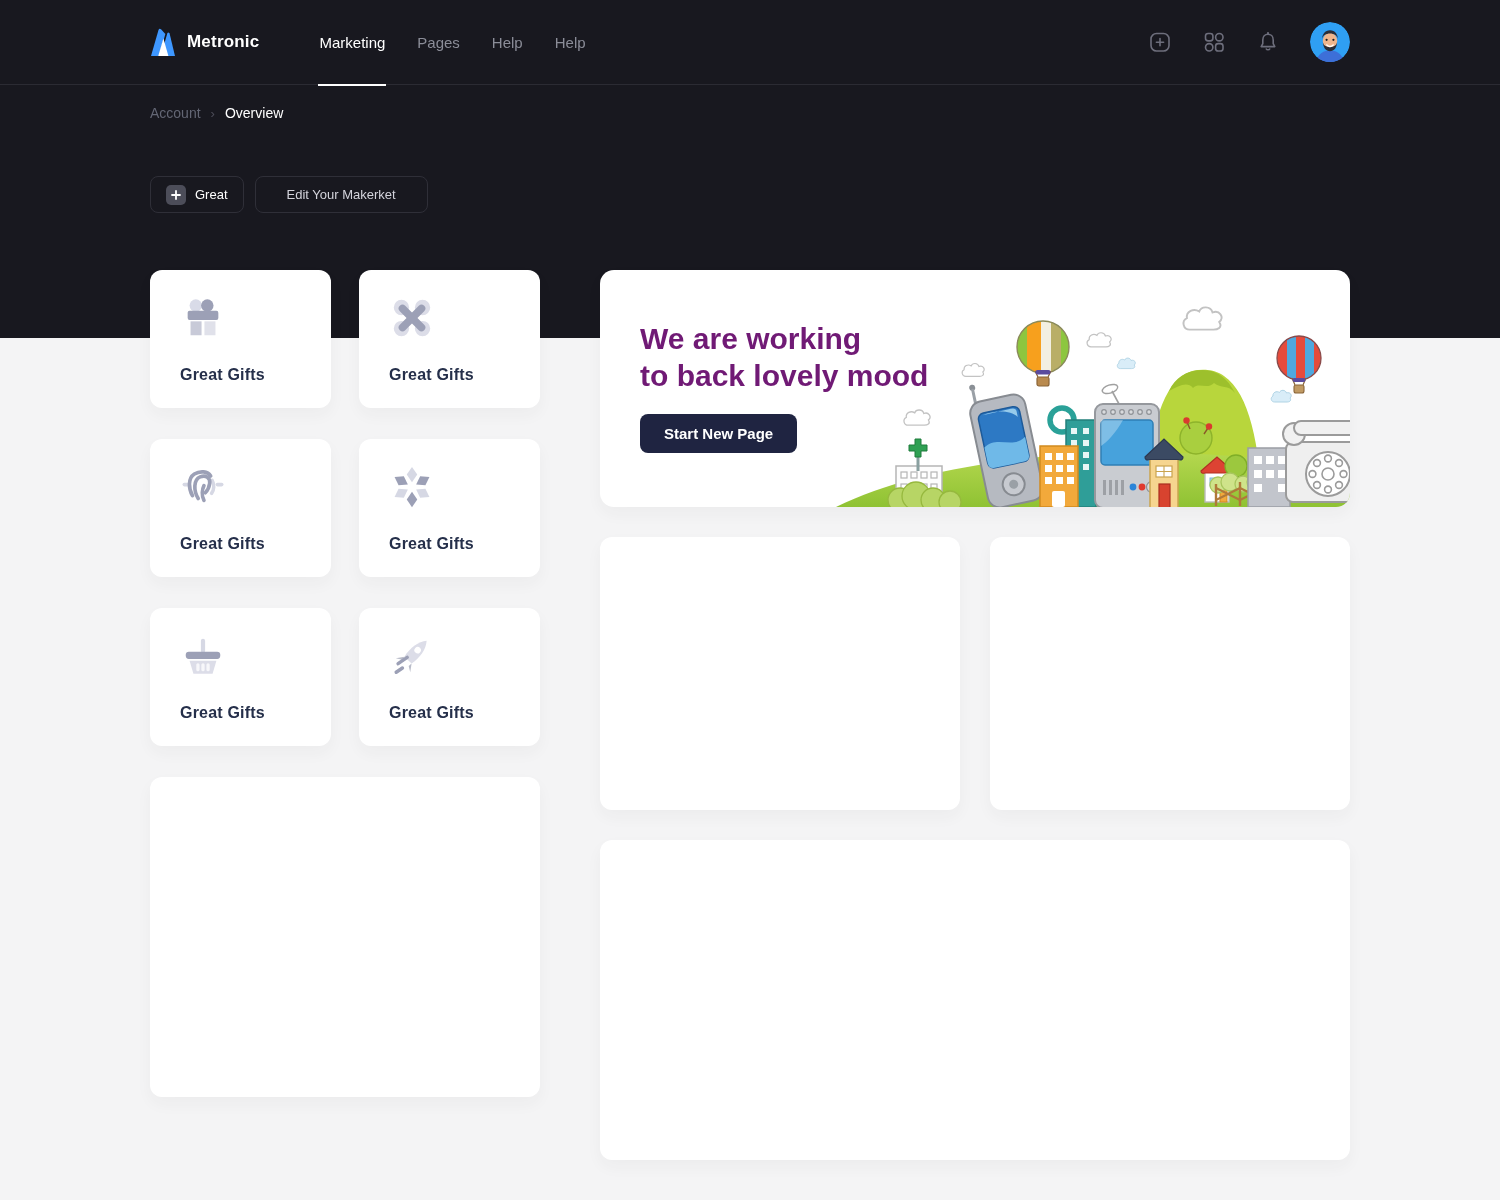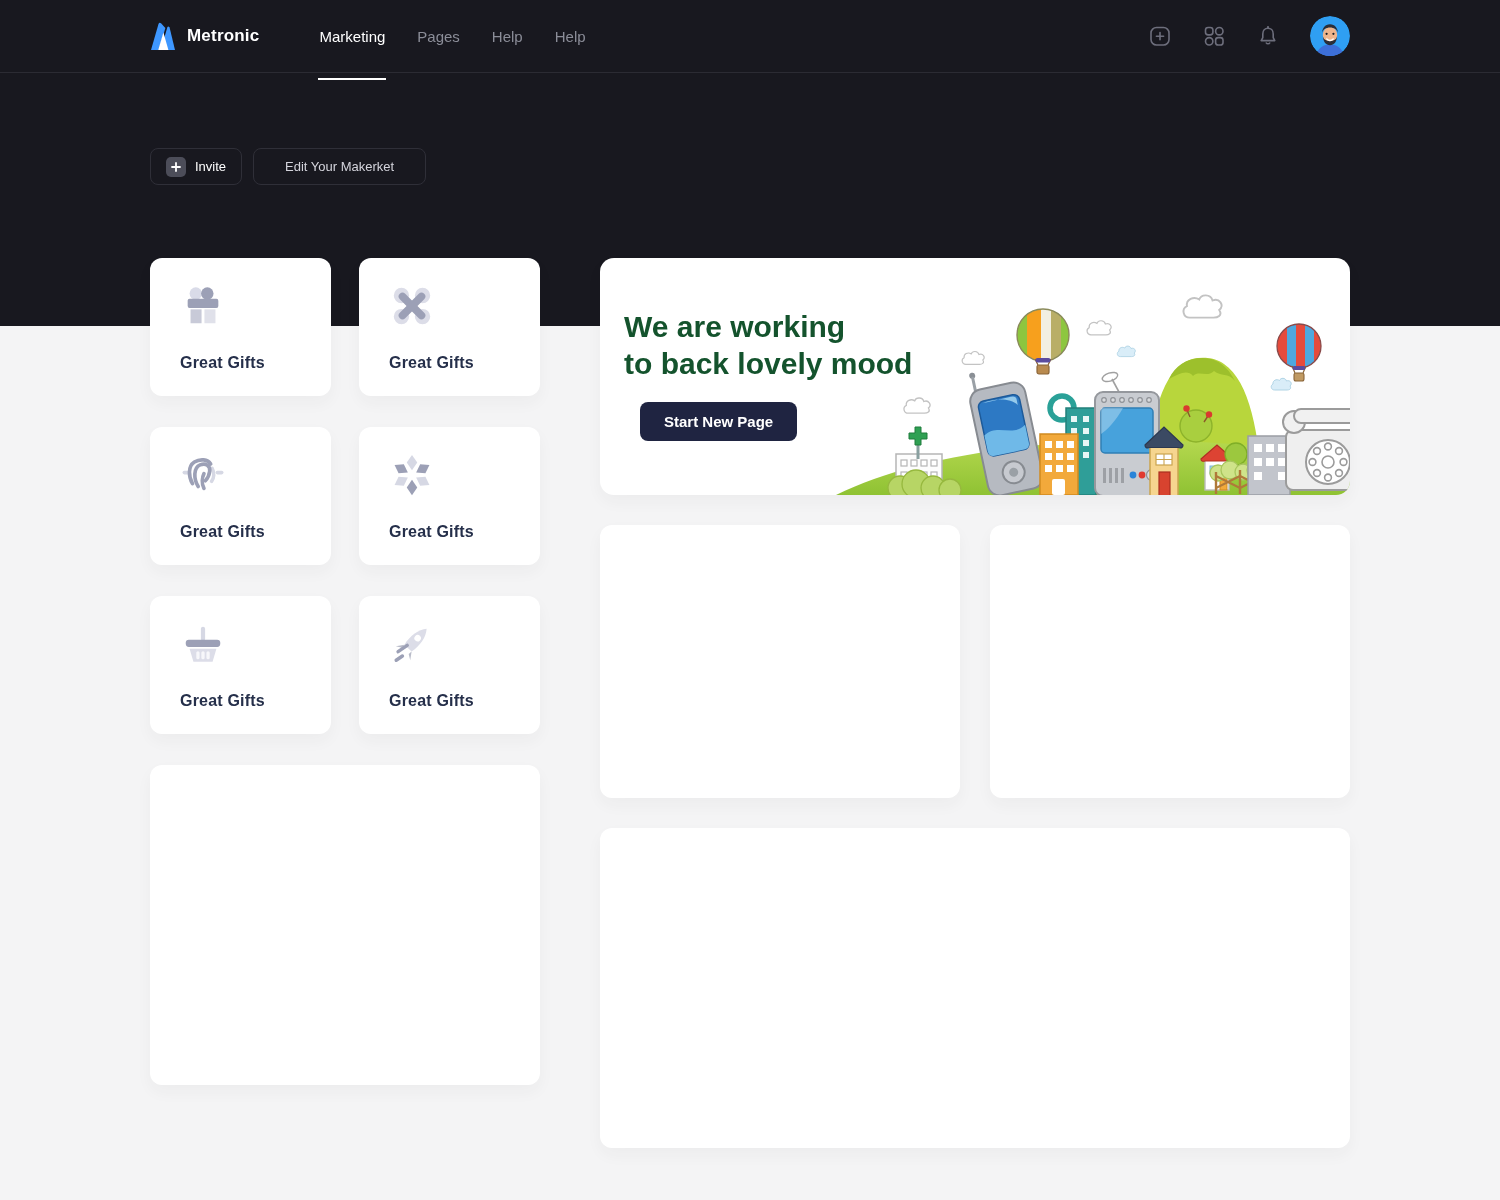--- a/index.html
+++ b/index.html
@@ -4,21 +4,21 @@
 <style>
   * { margin:0; padding:0; box-sizing:border-box; }
   html,body { width:1500px; height:1200px; }
   body {
     background:#f4f4f5;
     font-family:"Liberation Sans", sans-serif;
     overflow:hidden;
   }
   
   .topbar {
-    height:73px; background:#18181f;
+    height:85px; background:#18181f;
     display:flex; align-items:center;
     padding:0 150px; border-bottom:1px solid #2b2b33;
     position:relative; z-index:5;
   }
   .logo { display:flex; align-items:center; gap:11px; margin-right:60px; cursor:pointer; }
   .logo-text { color:#fff; font-size:17px; font-weight:700; letter-spacing:.2px; }
   .nav { display:flex; gap:32px; height:85px; align-items:stretch; }
   .nav-item {
     color:#8b8d98; font-size:15px; font-weight:500;
     display:flex; align-items:center; cursor:pointer; position:relative;
@@ -67,22 +67,22 @@
   .gift-card {
     height:138px; padding:25px 30px 24px; cursor:pointer;
     display:flex; flex-direction:column; justify-content:space-between;
   }
   .gift-icon { width:46px; height:46px; }
   .gift-label { color:#252f4a; font-size:16px; font-weight:700; letter-spacing:.2px; }
   .tall-card { grid-column:1 / 3; height:320px; }
   .right-col { display:flex; flex-direction:column; gap:30px; }
   .banner { height:237px; border-radius:14px; position:relative; overflow:hidden; }
   .banner-title {
-    position:absolute; left:24px; top:50px; z-index:2;
-    color:#14532d; font-size:30px; line-height:37px; font-weight:700;
+    position:absolute; left:40px; top:50px; z-index:2;
+    color:#701a75; font-size:30px; line-height:37px; font-weight:700;
   }
   .banner-cta {
     position:absolute; left:40px; top:144px; z-index:2;
     background:#1f2441; color:#fff; border:none; border-radius:8px;
     padding:11px 24px; font-size:15px; font-weight:600; cursor:pointer;
     font-family:"Liberation Sans", sans-serif;
   }
   .banner-illustration { position:absolute; inset:0; z-index:1; }
   .mid-row { display:grid; grid-template-columns:1fr 1fr; gap:30px; }
   .mid-card { height:273px; }
@@ -133,29 +133,34 @@
         <path d="M12.9,19.5 C12.9,27 27.1,27 27.1,19.5 C27.1,25.5 24,29.3 20,29.3 C16,29.3 12.9,25.5 12.9,19.5 Z" fill="#2a2e38"></path>
         <path d="M16.8,23 Q20,26 23.2,23" stroke="#ffffff" stroke-width="1.5" fill="none" stroke-linecap="round"></path>
         <circle cx="16.6" cy="17.8" r="1.1" fill="#1c1f26"></circle>
         <circle cx="23.4" cy="17.8" r="1.1" fill="#1c1f26"></circle>
       </svg>
     </div>
   </div>
 </header>
 
 <section class="hero">
+  <div class="breadcrumb">
+    <span class="crumb-parent">Account</span>
+    <span class="crumb-sep">›</span>
+    <span class="crumb-current">Overview</span>
+  </div>
   <div class="hero-row">
     <div class="hero-actions">
       <button class="btn-dark-ghost">
         <span class="plus-chip">
           <svg width="10" height="10" viewBox="0 0 10 10">
               <path d="M5 1 V9 M1 5 H9" stroke="#ffffff" stroke-width="1.8" stroke-linecap="round"></path>
             </svg>
         </span>
-        <span>Invite</span>
+        <span>Great</span>
       </button>
       <button class="btn-dark-ghost secondary">
         <span>Edit Your Makerket</span>
       </button>
     </div>
   </div>
 </section>
 
 <main class="content">
 

